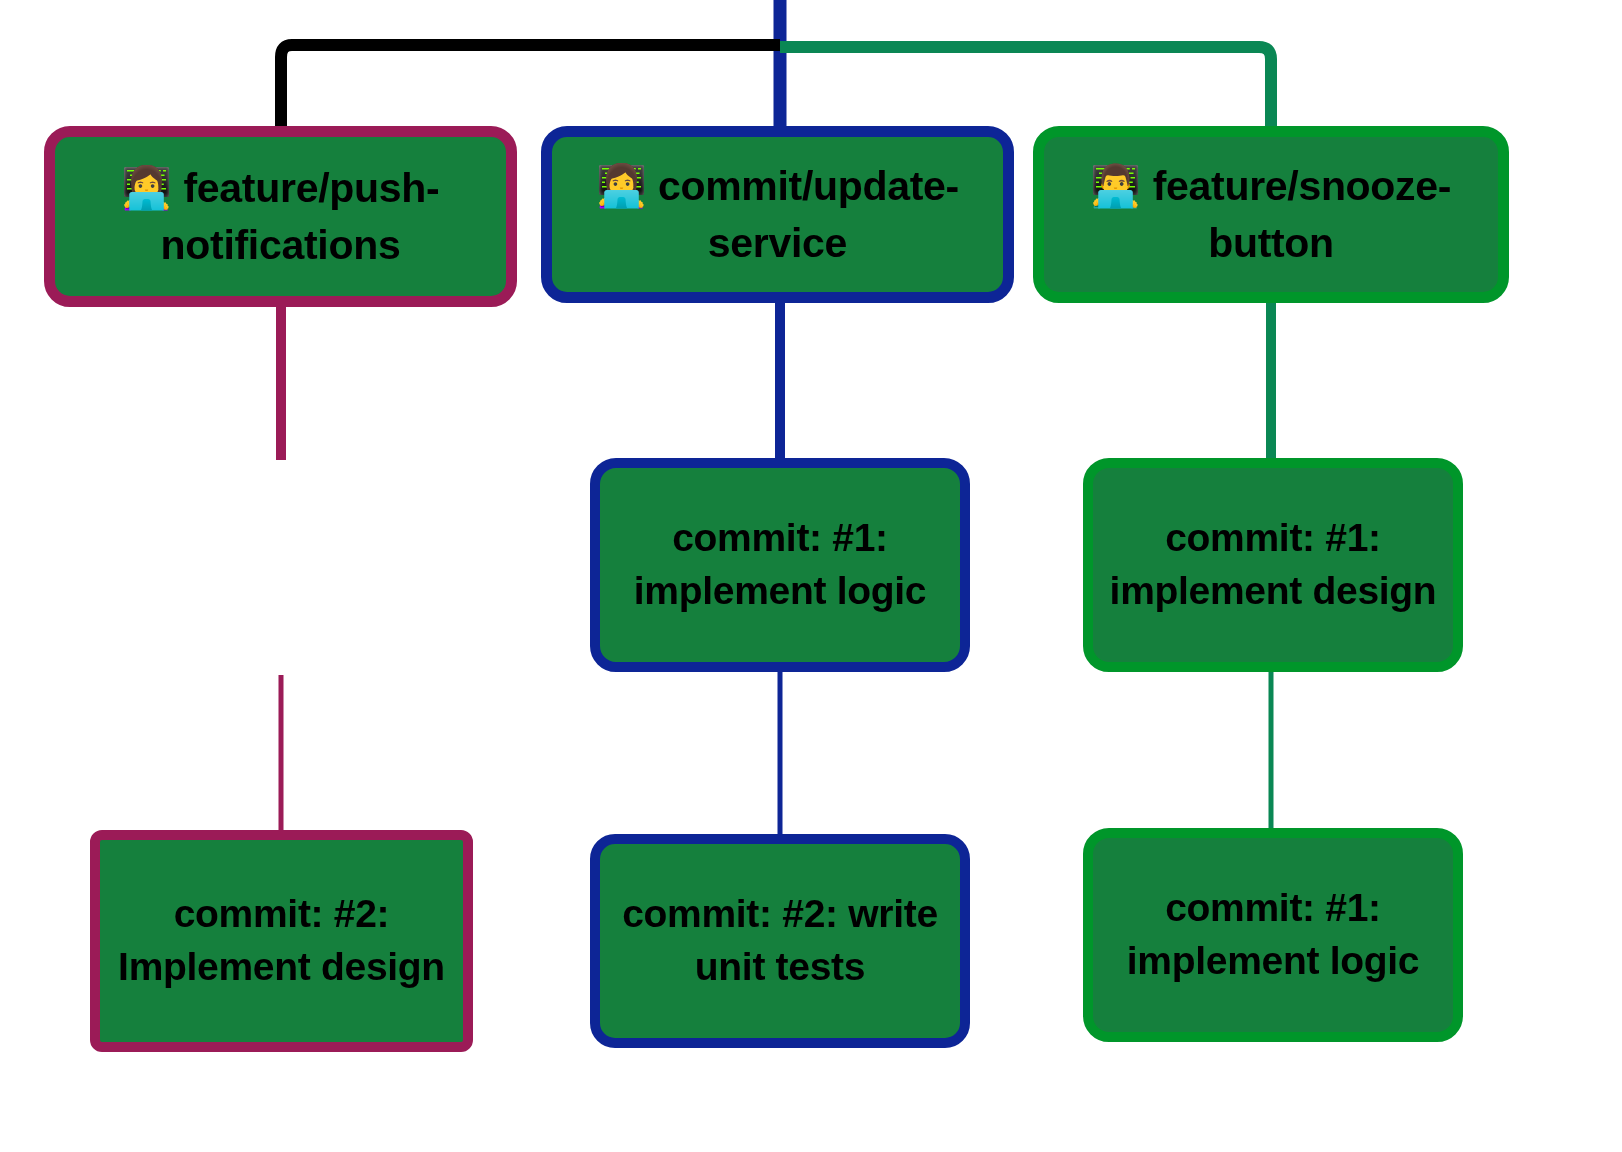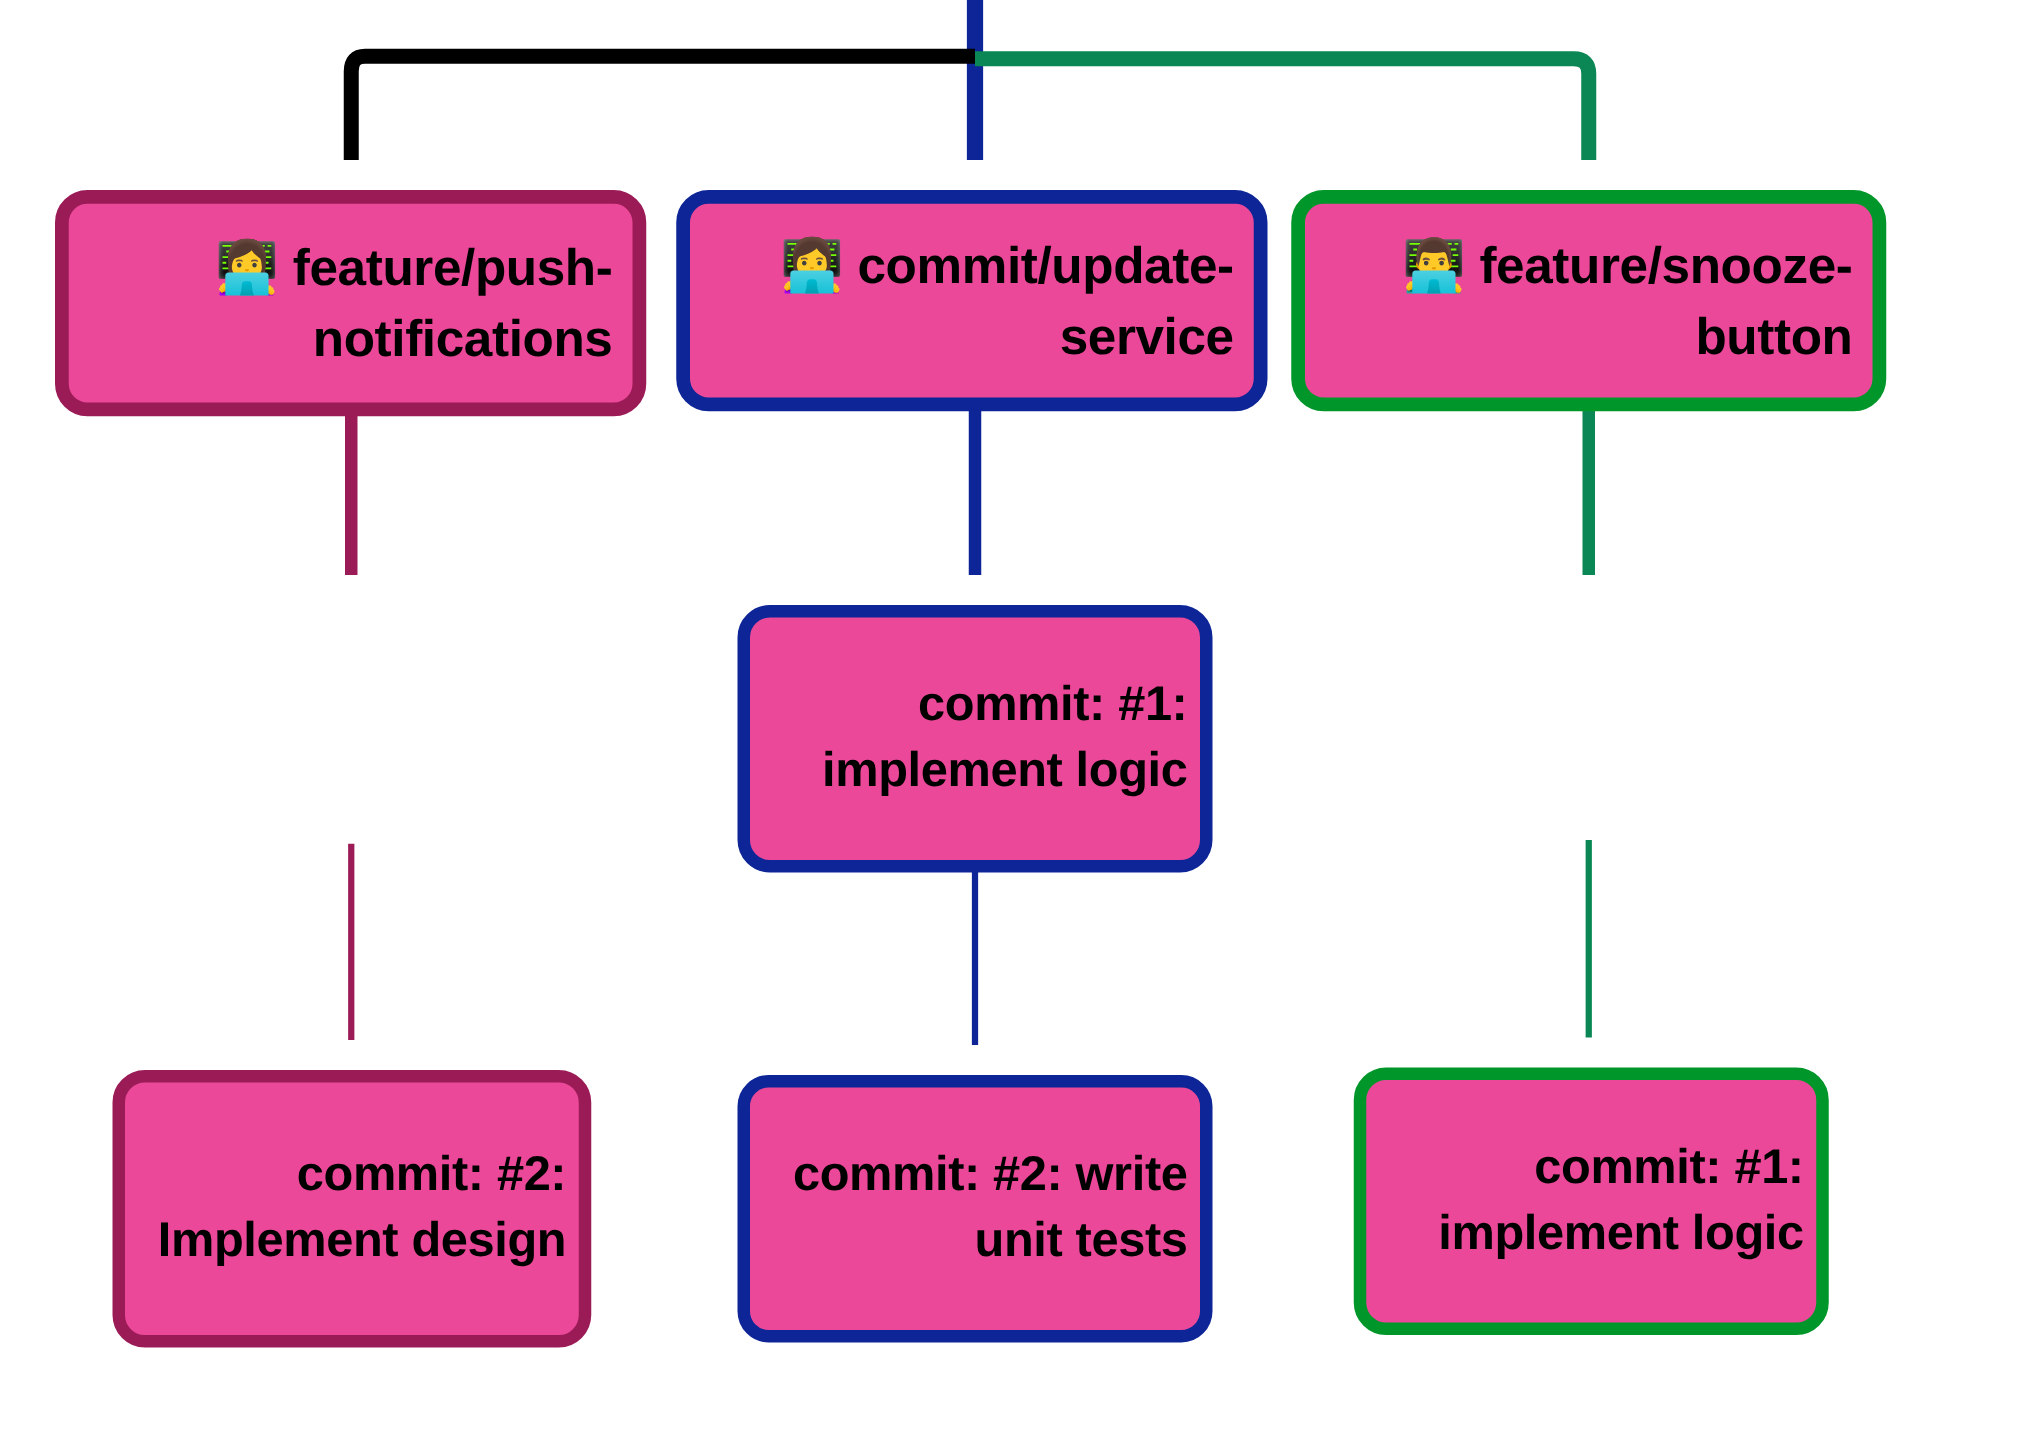--- a/index.html
+++ b/index.html
@@ -21,31 +21,30 @@
     position: absolute;
     left: 0;
     top: 0;
     width: 1622px;
     height: 1152px;
     pointer-events: none;
   }
   .node {
     position: absolute;
     box-sizing: border-box;
-    background: #ec4899;
+    background: #15803d;
     border-style: solid;
     border-radius: 26px;
     display: flex;
     align-items: center;
     justify-content: center;
-    text-align: right;
+    text-align: center;
     color: #000000;
     font-weight: bold;
     letter-spacing: -0.3px;
-    margin-top: 26px;
   }
   .node .label {
     display: block;
     width: 100%;
     padding: 0 10px;
     box-sizing: border-box;
   }
   .branch-node {
     border-width: 11px;
     font-size: 41px;
@@ -85,38 +84,41 @@
 
     <path d="M 1271 303 L 1271 460" stroke="#0A8754" stroke-width="10" fill="none"></path>
     <path d="M 1271 672 L 1271 830" stroke="#0A8754" stroke-width="5" fill="none"></path>
   </svg>
 
   <div class="node branch-node" style="left:44px; top:126px; width:473px; height:181px; border-color:#9B1B57;">
     <span class="label"><span class="emoji">👩‍💻</span> <span>feature/push-notifications</span></span>
   </div>
 
 
-  <div class="node commit-node" style="left:90px; top:830px; width:383px; height:222px; border-color:#9B1B57;">
+  <div class="node commit-node" style="left:90px; top:830px; width:383px; height:222px; border-color:#9B1B57;border-radius:12px;">
     <span class="label">commit: #2: Implement design</span>
   </div>
 
   <div class="node branch-node" style="left:541px; top:126px; width:473px; height:177px; border-color:#0D2596;">
     <span class="label"><span class="emoji">👩‍💻</span> <span>commit/update-service</span></span>
   </div>
 
   <div class="node commit-node" style="left:590px; top:458px; width:380px; height:214px; border-color:#0D2596;">
     <span class="label">commit: #1: implement logic</span>
   </div>
 
   <div class="node commit-node" style="left:590px; top:834px; width:380px; height:214px; border-color:#0D2596;border-radius:25px;">
     <span class="label">commit: #2: write unit tests</span>
   </div>
 
   <div class="node branch-node" style="left:1033px; top:126px; width:476px; height:177px; border-color:#00962A;">
     <span class="label"><span class="emoji">👨‍💻</span> <span>feature/snooze-button</span></span>
   </div>
 
+  <div class="node commit-node" style="left:1083px; top:458px; width:380px; height:214px; border-color:#00962A;">
+    <span class="label">commit: #1: implement design</span>
+  </div>
 
   <div class="node commit-node" style="left:1083px; top:828px; width:380px; height:214px; border-color:#00962A;">
     <span class="label">commit: #1: implement logic</span>
   </div>
 
 </div>
 
 </body></html>

